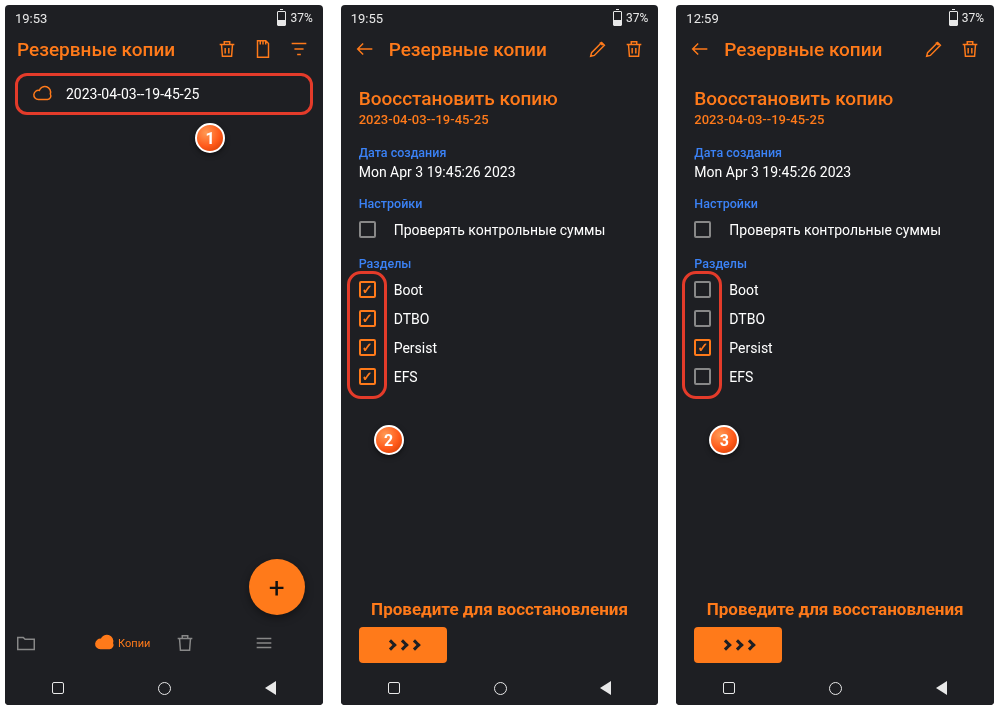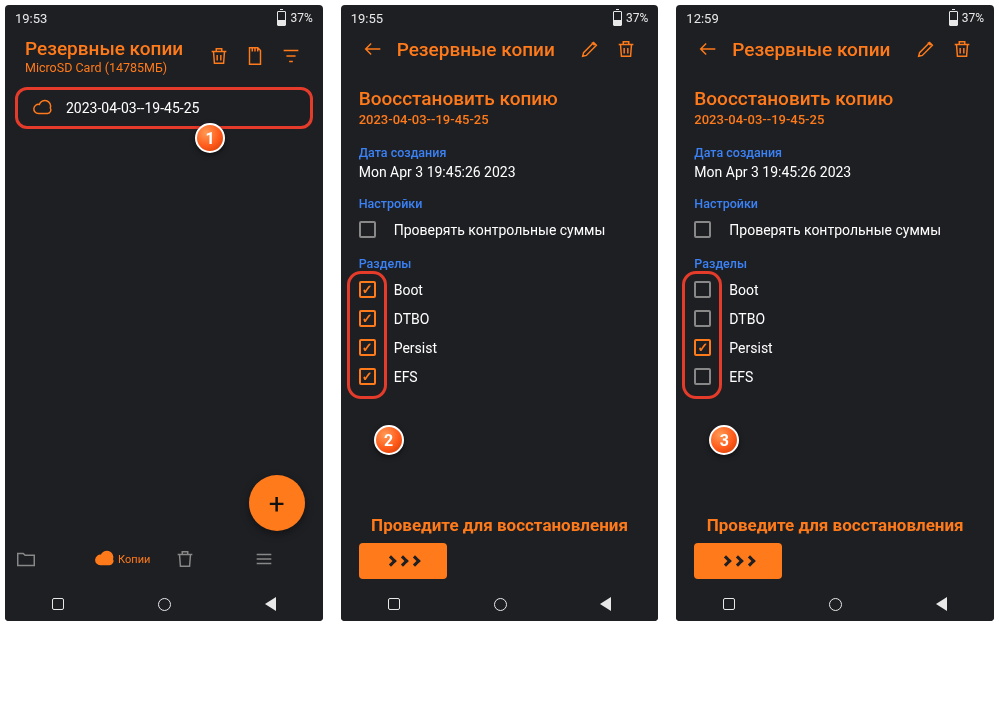--- a/index.html
+++ b/index.html
@@ -5,21 +5,21 @@
   * { box-sizing: border-box; margin: 0; padding: 0; }
   body {
     background: #fff;
     font-family: -apple-system, Roboto, "Segoe UI", Arial, sans-serif;
     display: flex;
     justify-content: center;
     padding: 5px;
   }
   .container {
     width: 999px;
-    height: 616px;
+    height: 700px;
     display: flex;
     gap: 18px;
     position: relative;
   }
   .phone {
     flex: 1;
     background: #1e1f23;
     border-radius: 4px;
     overflow: hidden;
     display: flex;
@@ -57,21 +57,21 @@
     position: absolute;
     bottom: 0; left: 0; right: 0;
     height: 37%;
     background: #e8e8e8;
   }
 
   
   .header {
     display: flex;
     align-items: center;
-    padding: 6px 20px;
+    padding: 6px 12px;
     gap: 12px;
   }
   .title-block { flex: 1; }
   .title-main { color: #ff7a1a; font-size: 19px; font-weight: 500; }
   .title-sub { color: #ff7a1a; font-size: 12.5px; }
   .header-inner { color: #ff7a1a; font-size: 19px; font-weight: 500; flex: 1; }
   .icon-btn {
     width: 24px; height: 24px;
     display: flex; align-items: center; justify-content: center;
     color: #ff7a1a;
@@ -227,21 +227,20 @@
     <div class="status-bar">
       <span>19:53</span>
       <span class="status-right">
         <span class="battery-icon"></span>
         <span>37%</span>
       </span>
     </div>
     <div class="header">
       <div class="title-block">
         <div class="title-main">Резервные копии</div>
-        <div class="title-sub">MicroSD Card (14785МБ)</div>
       </div>
       <div class="icon-btn">
         <svg viewBox="0 0 24 24">
             <path d="M4 7h16M9 7V4h6v3M6 7l1 13h10l1-13M10 11v6M14 11v6"></path>
           </svg>
       </div>
       <div class="icon-btn">
         <svg viewBox="0 0 24 24">
             <path d="M6 3h9l3 3v15H6zM9 3v4M12 3v4M15 3v4"></path>
           </svg>

